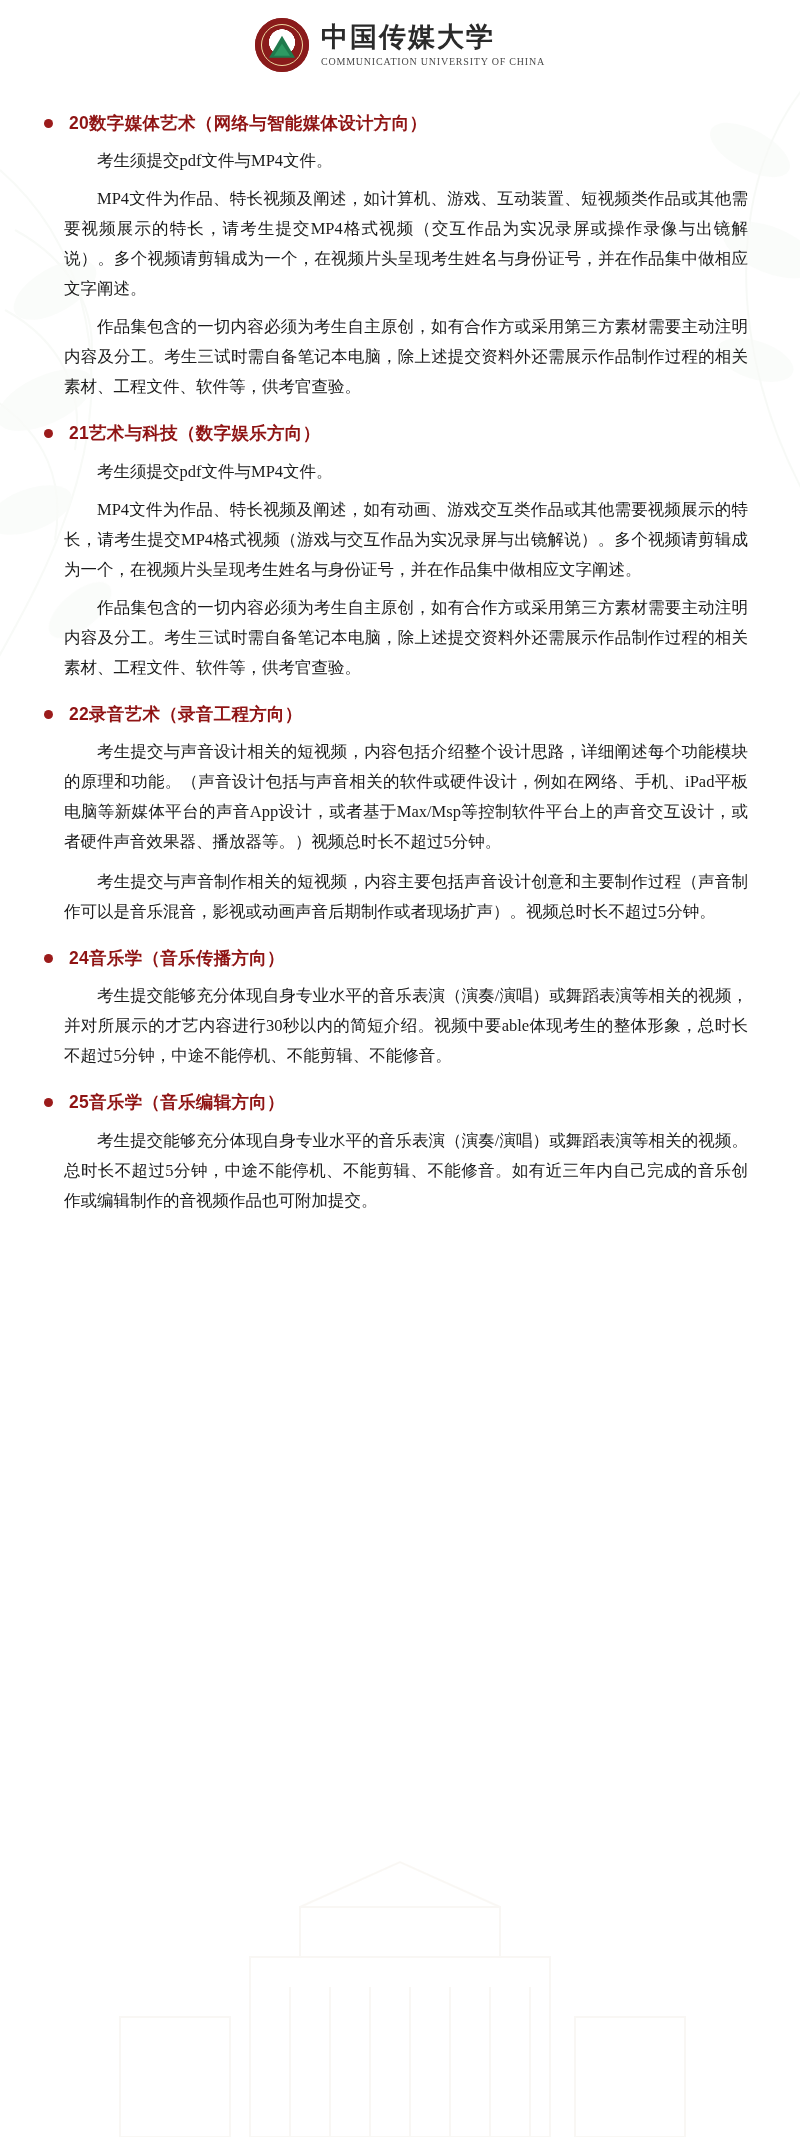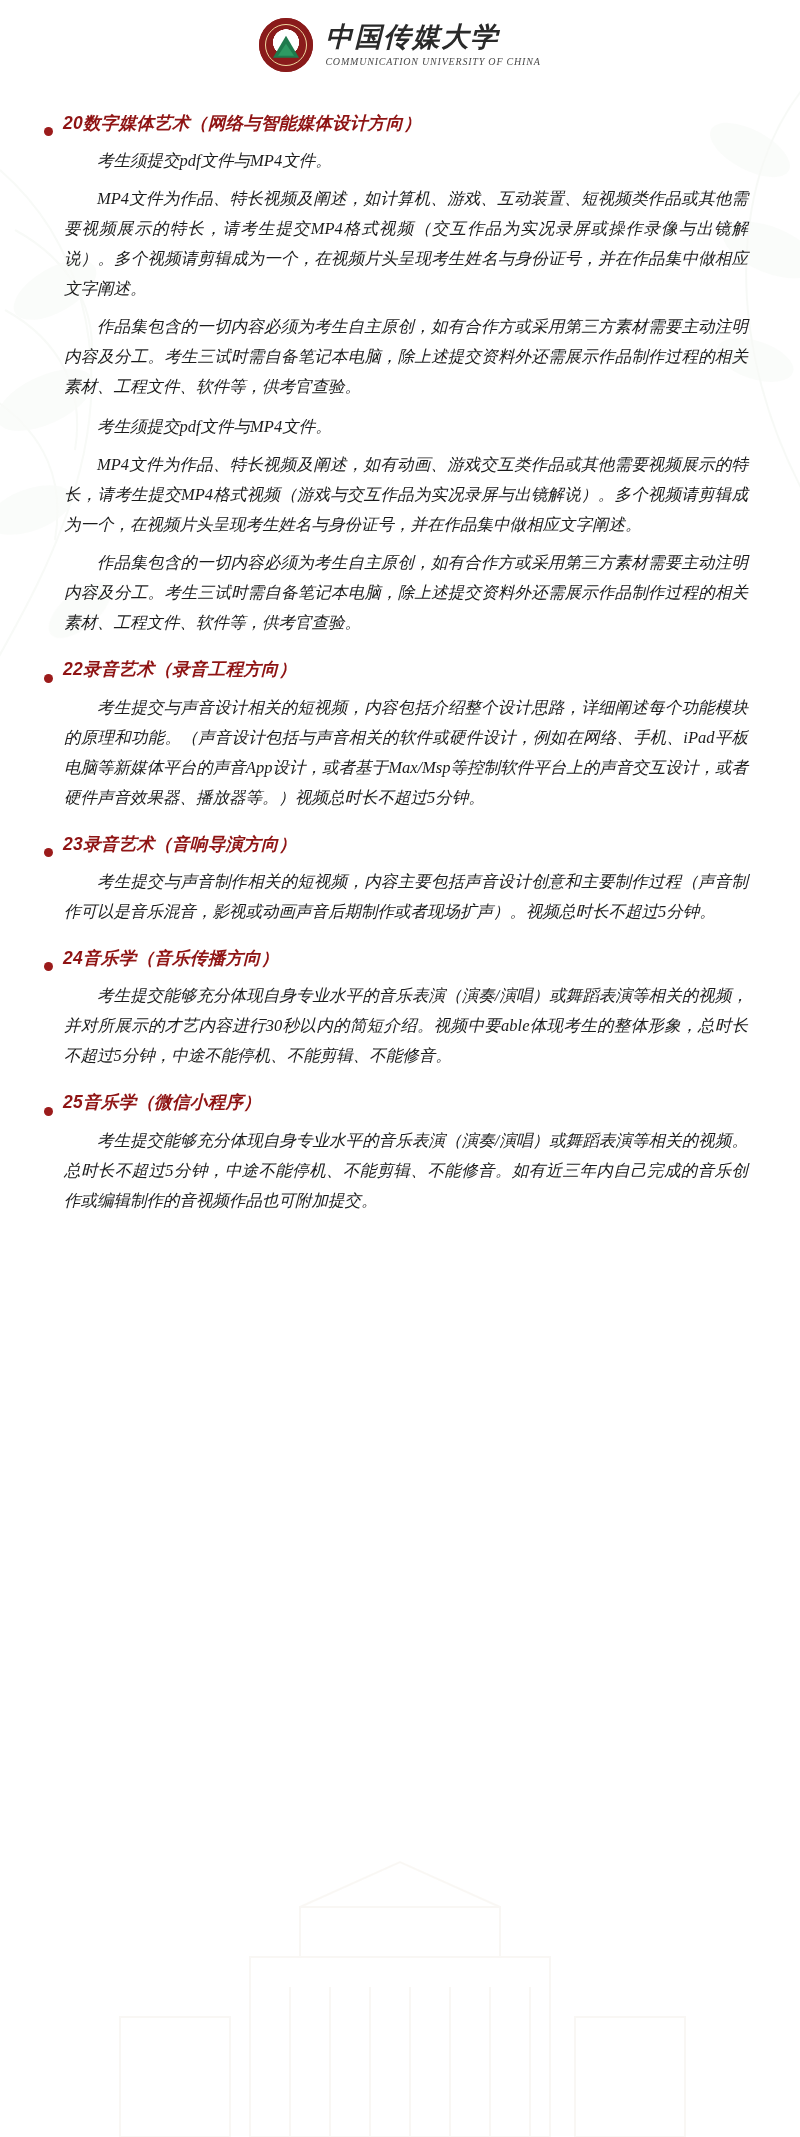--- a/index.html
+++ b/index.html
@@ -43,21 +43,20 @@
     height: 300px;
     opacity: 0.09;
   }
 
   .page {
     position: relative;
     z-index: 2;
     width: 800px;
     box-sizing: border-box;
     padding: 0 0 40px 0;
-    font-style: italic;
   }
 
   
   .header {
     display: flex;
     align-items: center;
     justify-content: center;
     gap: 12px;
     padding: 18px 0 10px 0;
   }
@@ -121,22 +120,22 @@
 
   
   .content {
     padding: 10px 48px 0 44px;
   }
   .section {
     margin-bottom: 8px;
   }
   .section-heading {
     display: flex;
-    align-items: flex-end;
-    gap: 10px;
+    align-items: flex-start;
+    gap: 16px;
     margin: 18px 0 6px 0;
   }
   .bullet-dot {
     flex: none;
     width: 9px;
     height: 9px;
     border-radius: 50%;
     background: #9b1b1b;
     margin-top: 9px;
   }
@@ -229,51 +228,51 @@
       <div class="section-heading">
         <span class="bullet-dot"></span>
         <span class="heading-text">20数字媒体艺术（网络与智能媒体设计方向）</span>
       </div>
       <p class="para first-of-block">考生须提交pdf文件与MP4文件。</p>
       <p class="para">MP4文件为作品、特长视频及阐述，如计算机、游戏、互动装置、短视频类作品或其他需要视频展示的特长，请考生提交MP4格式视频（交互作品为实况录屏或操作录像与出镜解说）。多个视频请剪辑成为一个，在视频片头呈现考生姓名与身份证号，并在作品集中做相应文字阐述。</p>
       <p class="para">作品集包含的一切内容必须为考生自主原创，如有合作方或采用第三方素材需要主动注明内容及分工。考生三试时需自备笔记本电脑，除上述提交资料外还需展示作品制作过程的相关素材、工程文件、软件等，供考官查验。</p>
     </div>
 
     <div class="section">
+      <div class="section-heading">
+        <span class="bullet-dot"></span>
+        <span class="heading-text">21艺术与科技（数字娱乐方向）</span>
+      </div>
       <p class="para first-of-block">考生须提交pdf文件与MP4文件。</p>
       <p class="para">MP4文件为作品、特长视频及阐述，如有动画、游戏交互类作品或其他需要视频展示的特长，请考生提交MP4格式视频（游戏与交互作品为实况录屏与出镜解说）。多个视频请剪辑成为一个，在视频片头呈现考生姓名与身份证号，并在作品集中做相应文字阐述。</p>
       <p class="para">作品集包含的一切内容必须为考生自主原创，如有合作方或采用第三方素材需要主动注明内容及分工。考生三试时需自备笔记本电脑，除上述提交资料外还需展示作品制作过程的相关素材、工程文件、软件等，供考官查验。</p>
     </div>
 
     <div class="section">
       <div class="section-heading">
         <span class="bullet-dot"></span>
         <span class="heading-text">22录音艺术（录音工程方向）</span>
       </div>
       <p class="para first-of-block">考生提交与声音设计相关的短视频，内容包括介绍整个设计思路，详细阐述每个功能模块的原理和功能。（声音设计包括与声音相关的软件或硬件设计，例如在网络、手机、iPad平板电脑等新媒体平台的声音App设计，或者基于Max/Msp等控制软件平台上的声音交互设计，或者硬件声音效果器、播放器等。）视频总时长不超过5分钟。</p>
     </div>
 
     <div class="section">
-      <div class="section-heading">
-        <span class="bullet-dot"></span>
-        <span class="heading-text">23录音艺术（音响导演方向）</span>
-      </div>
       <p class="para first-of-block">考生提交与声音制作相关的短视频，内容主要包括声音设计创意和主要制作过程（声音制作可以是音乐混音，影视或动画声音后期制作或者现场扩声）。视频总时长不超过5分钟。</p>
     </div>
 
     <div class="section">
       <div class="section-heading">
         <span class="bullet-dot"></span>
         <span class="heading-text">24音乐学（音乐传播方向）</span>
       </div>
       <p class="para first-of-block">考生提交能够充分体现自身专业水平的音乐表演（演奏/演唱）或舞蹈表演等相关的视频，并对所展示的才艺内容进行30秒以内的简短介绍。视频中要able体现考生的整体形象，总时长不超过5分钟，中途不能停机、不能剪辑、不能修音。</p>
     </div>
 
     <div class="section">
       <div class="section-heading">
         <span class="bullet-dot"></span>
-        <span class="heading-text">25音乐学（微信小程序）</span>
+        <span class="heading-text">25音乐学（音乐编辑方向）</span>
       </div>
       <p class="para first-of-block">考生提交能够充分体现自身专业水平的音乐表演（演奏/演唱）或舞蹈表演等相关的视频。总时长不超过5分钟，中途不能停机、不能剪辑、不能修音。如有近三年内自己完成的音乐创作或编辑制作的音视频作品也可附加提交。</p>
     </div>
 
   </div>
 </div>
 
 </body></html>

